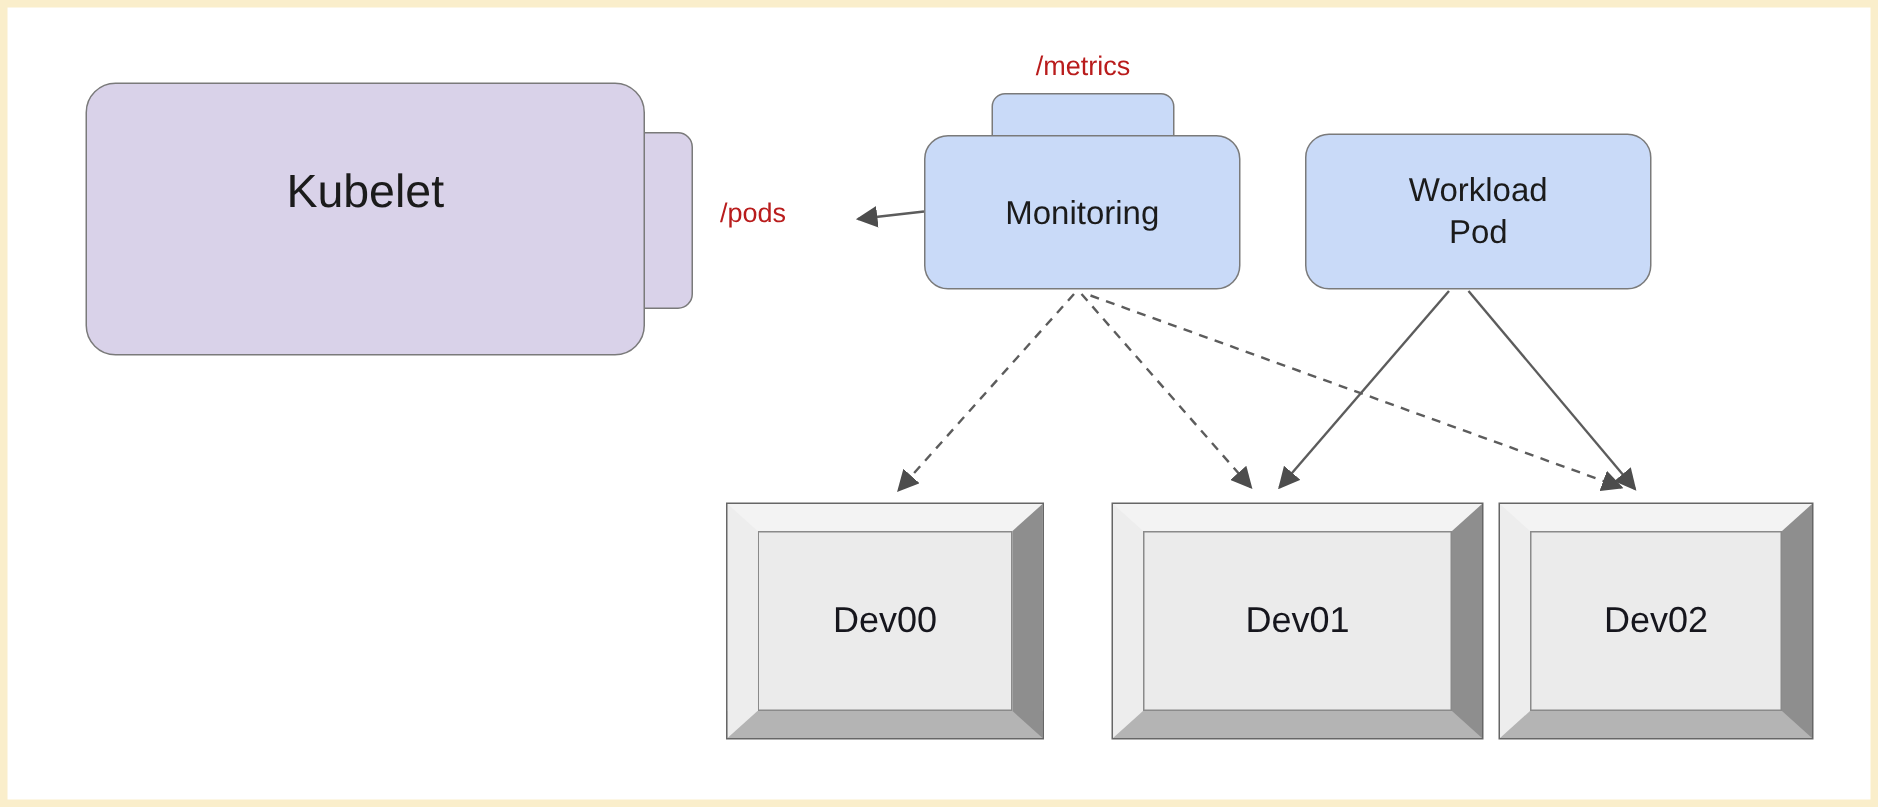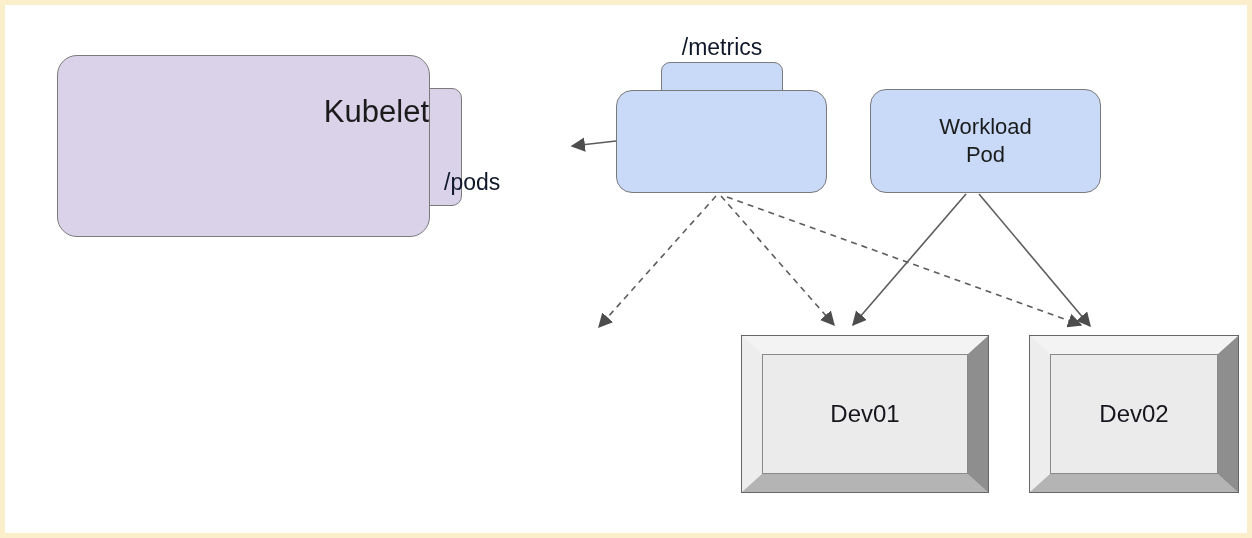--- a/index.html
+++ b/index.html
@@ -27,24 +27,23 @@
     flex-direction:column;
     align-items:center;
     justify-content:center;
     text-align:center;
   }
   .kubelet{
     left:57px;top:55px;width:373px;height:182px;
     background:#d9d2e9;
     border-radius:20px;
     justify-content:flex-start;
-    padding-top:38px;
+    padding-top:54px;
     font-size:31px;
     z-index:2;
-    align-items:flex-end;
   }
   .kubelet-tab{
     left:420px;top:88px;width:42px;height:118px;
     background:#d9d2e9;
     border:1.6px solid #7a7a7a;
     border-radius:10px;
     z-index:1;
   }
   .metrics-tab{
     left:661px;top:62px;width:122px;height:44px;
@@ -57,26 +56,26 @@
     background:#c9daf8;
     border-radius:16px;
     font-size:22px;
     line-height:28px;
     z-index:2;
   }
   .monitoring{left:616px;top:90px;width:211px;height:103px;}
   .workload{left:870px;top:89px;width:231px;height:104px;}
   .endpoint-label{
     position:absolute;
-    font-size:23px;
-    color:#0f172a;
+    font-size:18px;
+    color:#b91c1c;
     z-index:3;
   }
   .metrics-label{left:661px;top:34px;width:122px;text-align:center;}
-  .pods-label{left:444px;top:132px;margin-top:37px;}
+  .pods-label{left:480px;top:132px;}
   .keycap{
     position:absolute;
     box-sizing:border-box;
     width:210px;height:156px;
     border-style:solid;
     border-width:18px 20px 18px 20px;
     border-top-color:#f3f3f3;
     border-right-color:#8e8e8e;
     border-bottom-color:#b4b4b4;
     border-left-color:#ededed;
@@ -85,21 +84,21 @@
     box-shadow:inset 0 0 0 1px #8a8a8a;
     display:flex;
     align-items:center;
     justify-content:center;
     font-size:24px;
     color:#16161d;
     z-index:2;
   }
   .dev00{left:485px;top:336px;}
   .dev01{left:742px;top:336px;width:246px;}
-  .dev02{left:1030px;top:336px;width:208px;}
+  .dev02{left:1000px;top:336px;width:208px;}
   .edges{
     position:absolute;left:0;top:0;width:1252px;height:538px;
     z-index:0;
   }
 </style>
 </head>
 <body>
 
 <div class="canvas">
 
@@ -120,27 +119,31 @@
   <div class="node kubelet-tab"></div>
   <div class="node rounded kubelet">
     <span>Kubelet</span>
   </div>
   <div class="endpoint-label pods-label">/pods</div>
 
   <div class="node metrics-tab"></div>
   <div class="endpoint-label metrics-label">/metrics</div>
 
   <div class="node rounded bluebox monitoring">
+    <span>Monitoring</span>
   </div>
 
   <div class="node rounded bluebox workload">
     <span>Workload</span>
     <span>Pod</span>
   </div>
 
+  <div class="keycap dev00">
+    <span>Dev00</span>
+  </div>
   <div class="keycap dev01">
     <span>Dev01</span>
   </div>
   <div class="keycap dev02">
     <span>Dev02</span>
   </div>
 
   <div class="frame"></div>
 </div>
 

